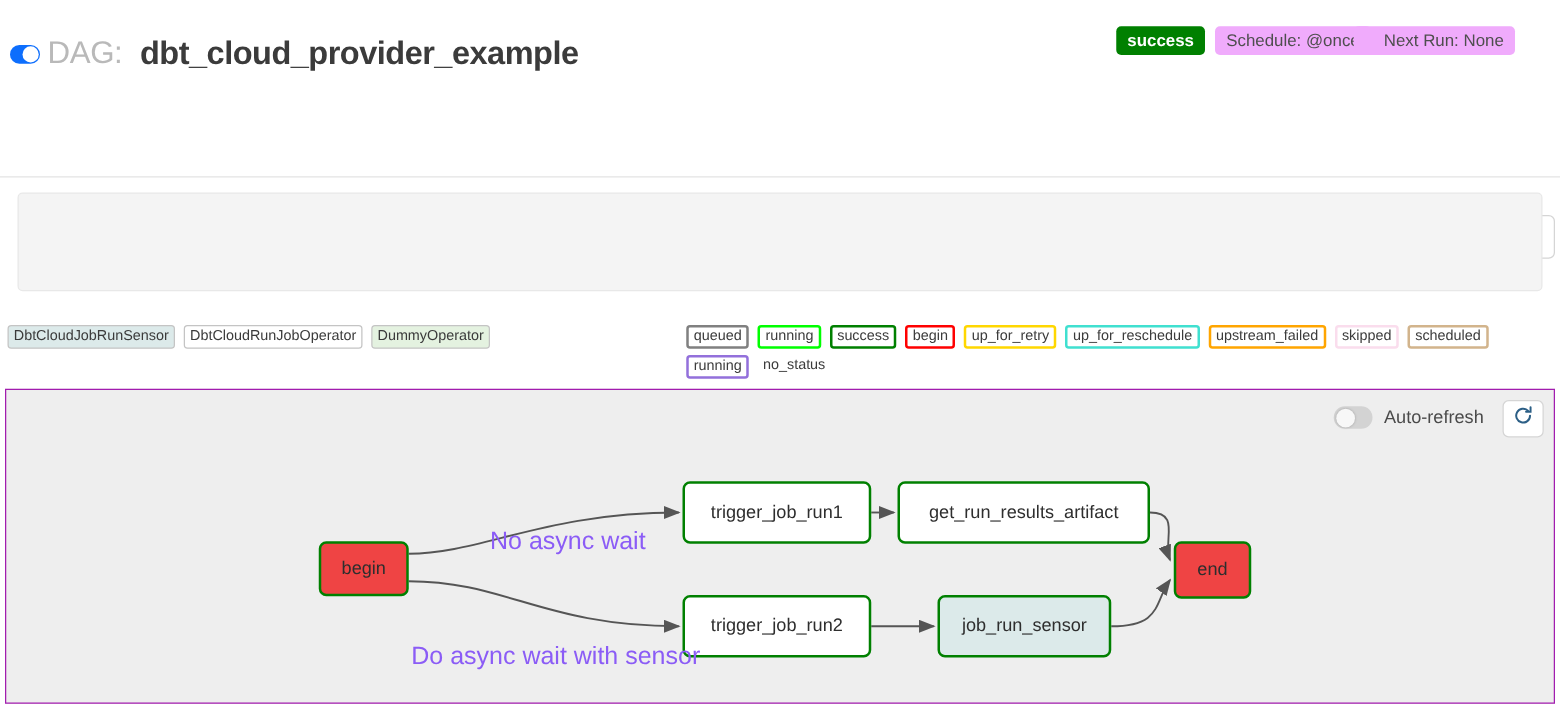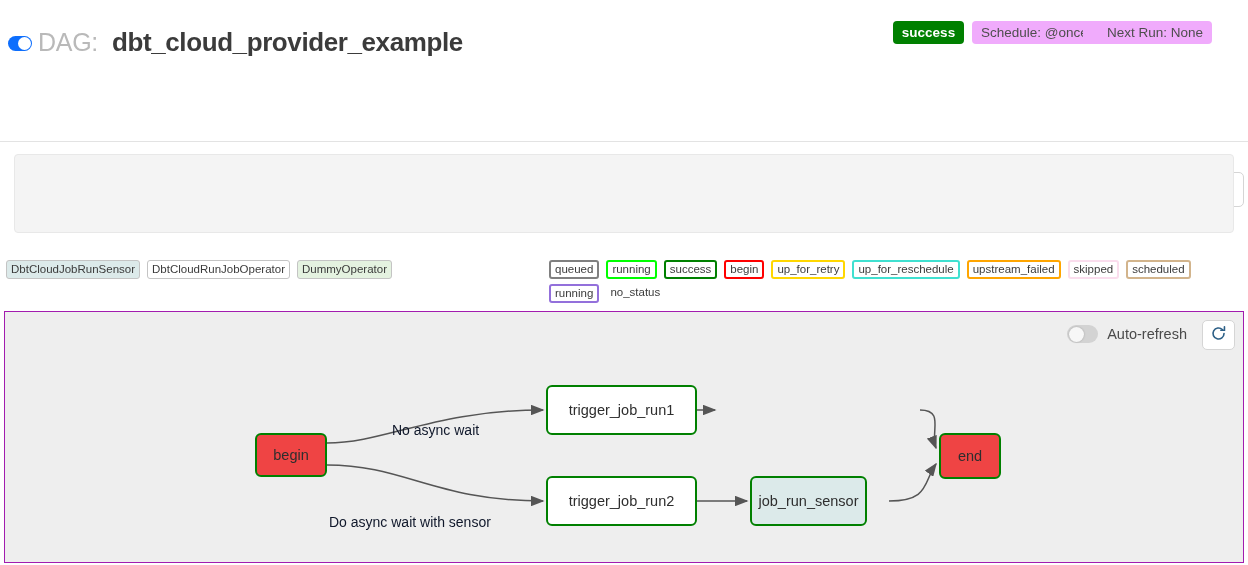--- a/index.html
+++ b/index.html
@@ -177,21 +177,21 @@
 
   .node-box {
     position: absolute; border: 2.2px solid #008000; border-radius: 6px;
     background: #ffffff; display: flex; align-items: center;
     justify-content: center; font-size: 14.5px; color: #2e2e2e;
     cursor: pointer;
   }
   .node-box.dummy  { background: #ef4444; }
   .node-box.sensor { background: #dceaea; }
   .edge-label {
-    position: absolute; font-size: 14px; color: #0f172a;
+    position: absolute; font-size: 20px; color: #8b5cf6;
     white-space: nowrap;
   }
 </style>
 </head>
 <body>
 
 <div id="header">
   <div id="dag-toggle">
     <div class="knob"></div>
   </div>
@@ -406,19 +406,20 @@
       <path d="M322,153 C 400,153 430,189 538,189"></path>
       <path d="M692,98 L 710,98"></path>
       <path d="M692,189 L 742,189"></path>
       <path d="M915,98 C 940,98 925,120 931,136"></path>
       <path d="M884,189 C 925,189 918,170 931,152"></path>
     </g>
   </svg>
 
   <div class="node-box dummy" style="left:250px; top:121px; width:72px;  height:44px;">begin</div>
   <div class="node-box" style="left:541px; top:73px;  width:151px; height:50px;">trigger_job_run1</div>
+  <div class="node-box" style="left:713px; top:73px;  width:202px; height:50px;">get_run_results_artifact</div>
   <div class="node-box" style="left:541px; top:164px; width:151px; height:50px;">trigger_job_run2</div>
-  <div class="node-box sensor" style="left:745px; top:164px; width:117px; height:50px;">job_run_sensor</div>
+  <div class="node-box sensor" style="left:745px; top:164px; width:139px; height:50px;">job_run_sensor</div>
   <div class="node-box dummy" style="left:934px; top:121px; width:62px;  height:46px;">end</div>
 
   <div class="edge-label" style="left:387px; top:110px;">No async wait</div>
   <div class="edge-label" style="left:324px; top:202px;">Do async wait with sensor</div>
 </div>
 
 </body></html>

